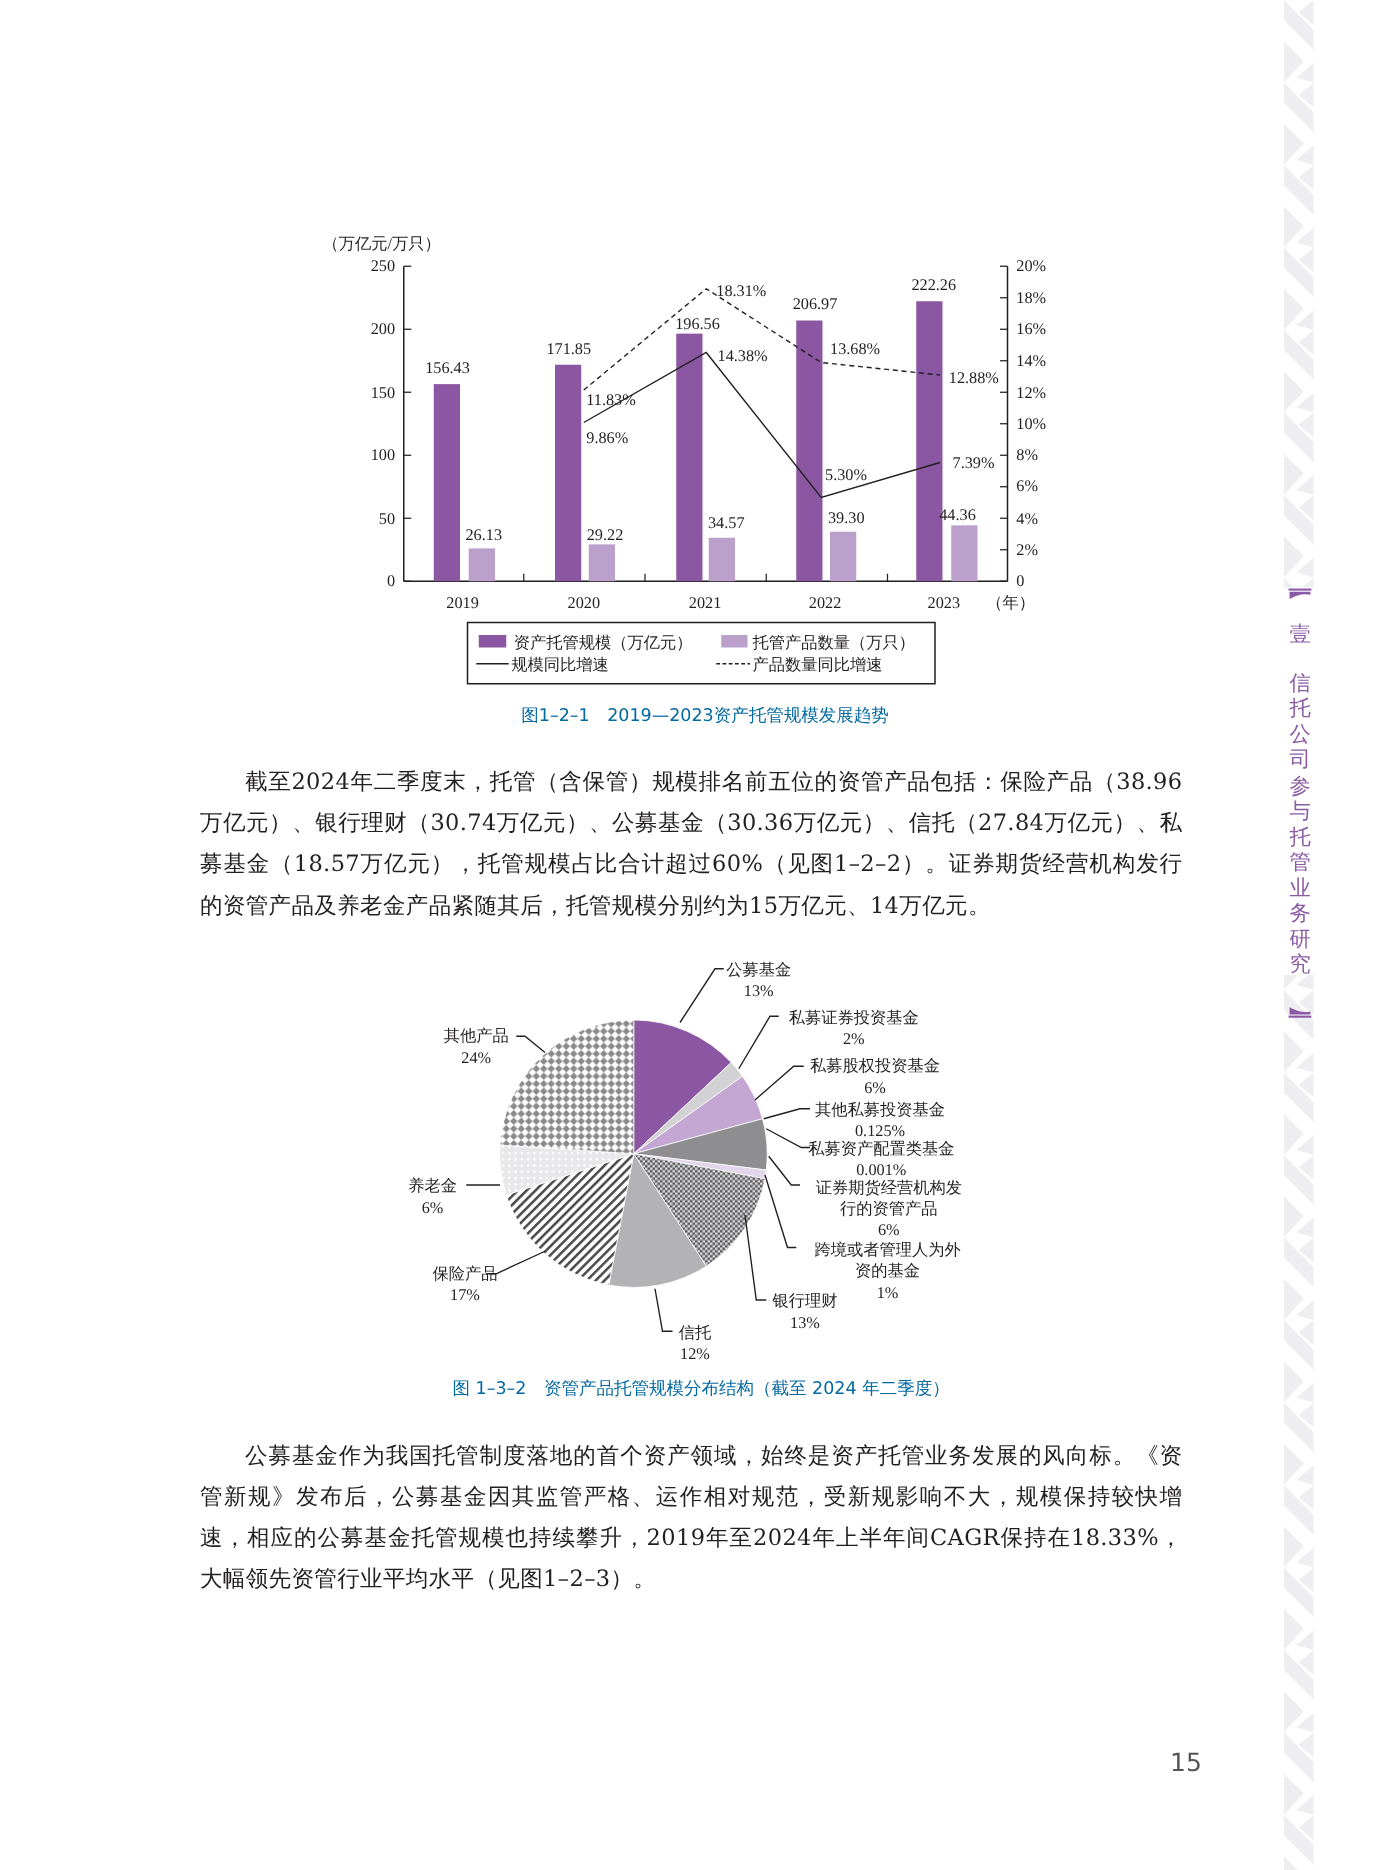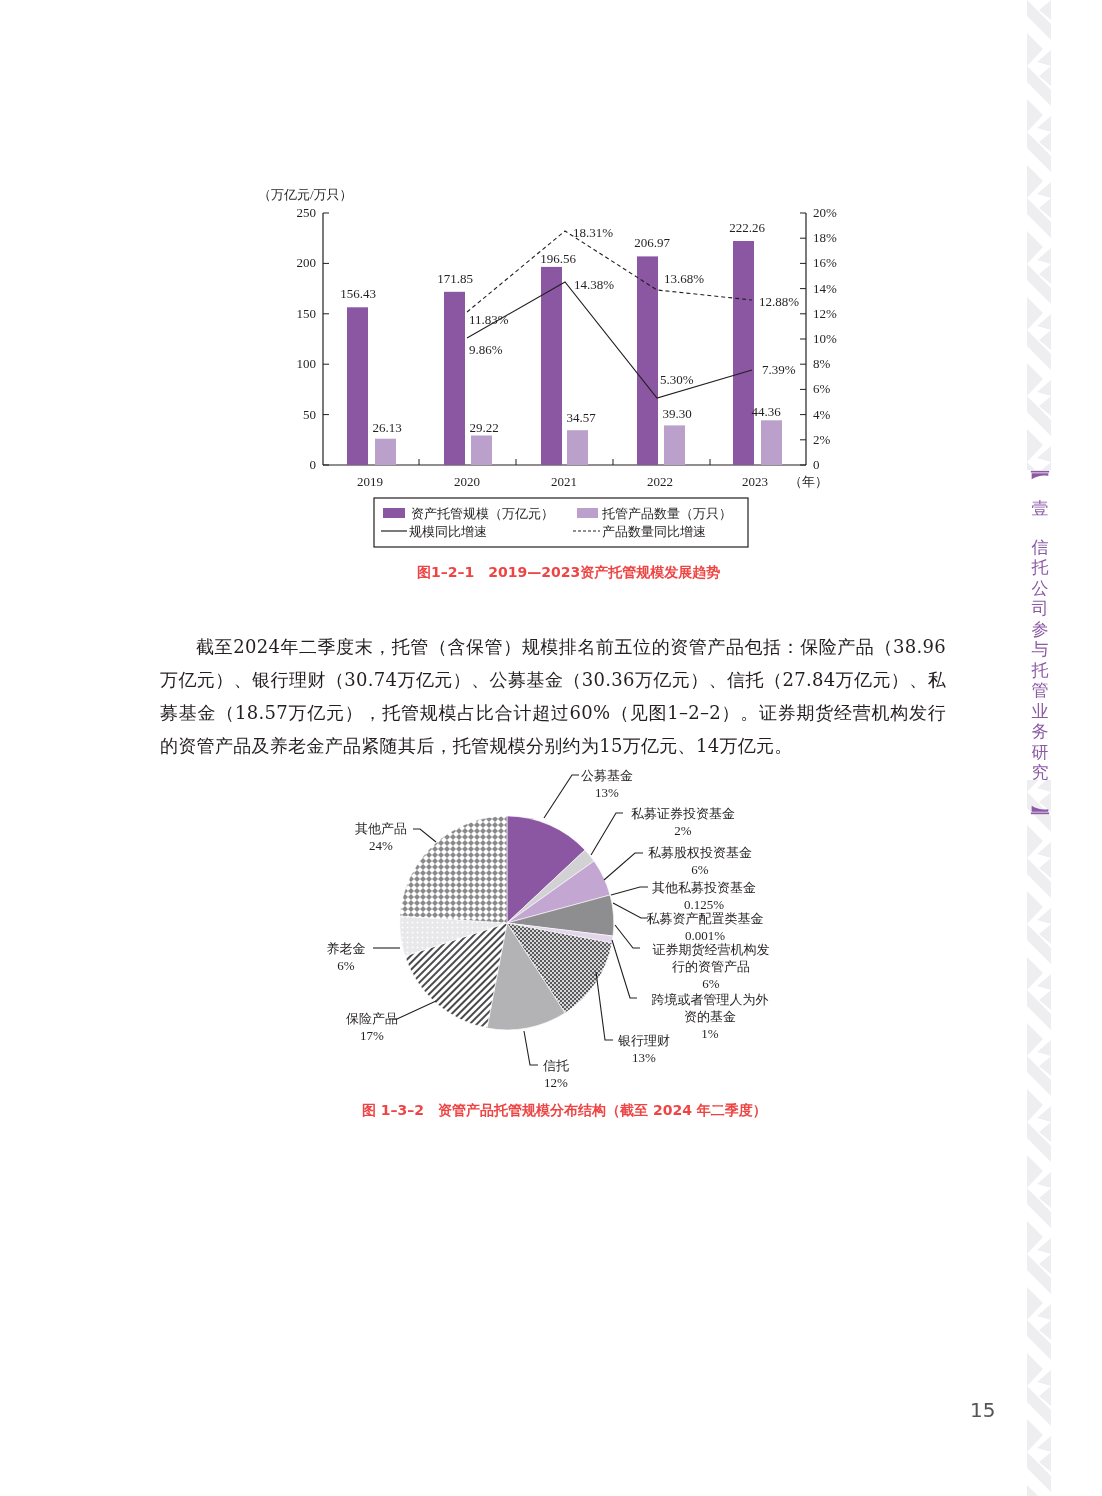--- a/index.html
+++ b/index.html
@@ -4,26 +4,26 @@
 <style>
   * { margin:0; padding:0; box-sizing:border-box; }
   html, body { width:1102px; height:1496px; background:#ffffff; overflow:hidden; }
   body { position:relative; font-family:"DejaVu Serif","Liberation Serif",serif; color:#231f20; }
   .abs { position:absolute; }
   .side-strip { position:absolute; left:1027px; top:0; width:24px; height:1496px; }
   .side-title { position:absolute; left:1028px; top:470px; width:24px; color:#8b5aa5;
     font-family:"DejaVu Sans","Liberation Sans",sans-serif; font-size:17px; line-height:20.5px; text-align:center; }
   .side-title .bracket-top, .side-title .bracket-bot { display:block; height:10px; }
   .side-title .vchar { display:block; }
-  .caption { position:absolute; color:#ef4444; font-family:"DejaVu Sans","Liberation Sans",sans-serif;
-    font-size:14px; font-weight:bold; white-space:nowrap;padding-left:34px; }
+  .caption { position:absolute; color:#0369a1; font-family:"DejaVu Sans","Liberation Sans",sans-serif;
+    font-size:14px; font-weight:normal; white-space:nowrap;padding-left:34px; }
   .para { position:absolute; left:160px; width:786px; font-size:18px; line-height:33px; letter-spacing:0.3px; }
   .para p { text-indent:36px; text-align:justify; text-align-last:left; }
   .para p.noindent { text-indent:0; }
-  .page-num { position:absolute; left:970px; top:1398px; font-family:"DejaVu Sans","Liberation Sans",sans-serif;
+  .page-num { position:absolute; left:936px; top:1398px; font-family:"DejaVu Sans","Liberation Sans",sans-serif;
     font-size:20px; color:#555; }
   svg text { font-family:"Liberation Serif","DejaVu Serif",serif; fill:#231f20; }
 </style>
 </head>
 <body>
 
 <svg class="side-strip" width="24" height="1496" viewBox="0 0 24 1496">
   <defs>
     <pattern id="zig" x="0" y="0" width="24" height="66" patternUnits="userSpaceOnUse">
       <polygon points="0,0 24,24 24,40 0,16" fill="#eeeef0"></polygon>
@@ -181,21 +181,21 @@
     <text x="602" y="518" font-size="13">托管产品数量（万只）</text>
     <line x1="381" y1="531" x2="407" y2="531" stroke="#231f20" stroke-width="1.2"></line>
     <text x="409" y="536" font-size="13">规模同比增速</text>
     <line x1="573" y1="531" x2="600" y2="531" stroke="#231f20" stroke-width="1.2" stroke-dasharray="3,2"></line>
     <text x="602" y="536" font-size="13">产品数量同比增速</text>
   </g>
 </svg>
 
 <div class="caption" style="left:383px;top:564px;">图1–2–1　2019—2023资产托管规模发展趋势</div>
 
-<div class="para" style="top:609px;margin-top:21px;">
+<div class="para" style="top:609px;">
   <p>截至2024年二季度末，托管（含保管）规模排名前五位的资管产品包括：保险产品（38.96万亿元）、银行理财（30.74万亿元）、公募基金（30.36万亿元）、信托（27.84万亿元）、私募基金（18.57万亿元），托管规模占比合计超过60%（见图1–2–2）。证券期货经营机构发行的资管产品及养老金产品紧随其后，托管规模分别约为15万亿元、14万亿元。</p>
 </div>
 
 <svg class="abs" style="left:0;top:750px" width="1000" height="350">
   <defs>
     <pattern id="pDiamond" width="6" height="6" patternUnits="userSpaceOnUse">
       <rect width="6" height="6" fill="#ffffff"></rect>
       <path d="M3 0 L6 3 L3 6 L0 3 Z" fill="#8a8a8c"></path>
     </pattern>
     <pattern id="pDots" width="5" height="5" patternUnits="userSpaceOnUse">
@@ -277,15 +277,16 @@
     <text x="346" y="203">养老金</text>
     <text x="346" y="220">6%</text>
     <text x="381" y="83">其他产品</text>
     <text x="381" y="100">24%</text>
   </g>
 </svg>
 
 <div class="caption" style="left:328px;top:1102px;">图 1–3–2　资管产品托管规模分布结构（截至 2024 年二季度）</div>
 
 <div class="para" style="top:1148px;">
+  <p>公募基金作为我国托管制度落地的首个资产领域，始终是资产托管业务发展的风向标。《资管新规》发布后，公募基金因其监管严格、运作相对规范，受新规影响不大，规模保持较快增速，相应的公募基金托管规模也持续攀升，2019年至2024年上半年间CAGR保持在18.33%，大幅领先资管行业平均水平（见图1–2–3）。</p>
 </div>
 
 <div class="page-num">15</div>
 
 </body></html>

